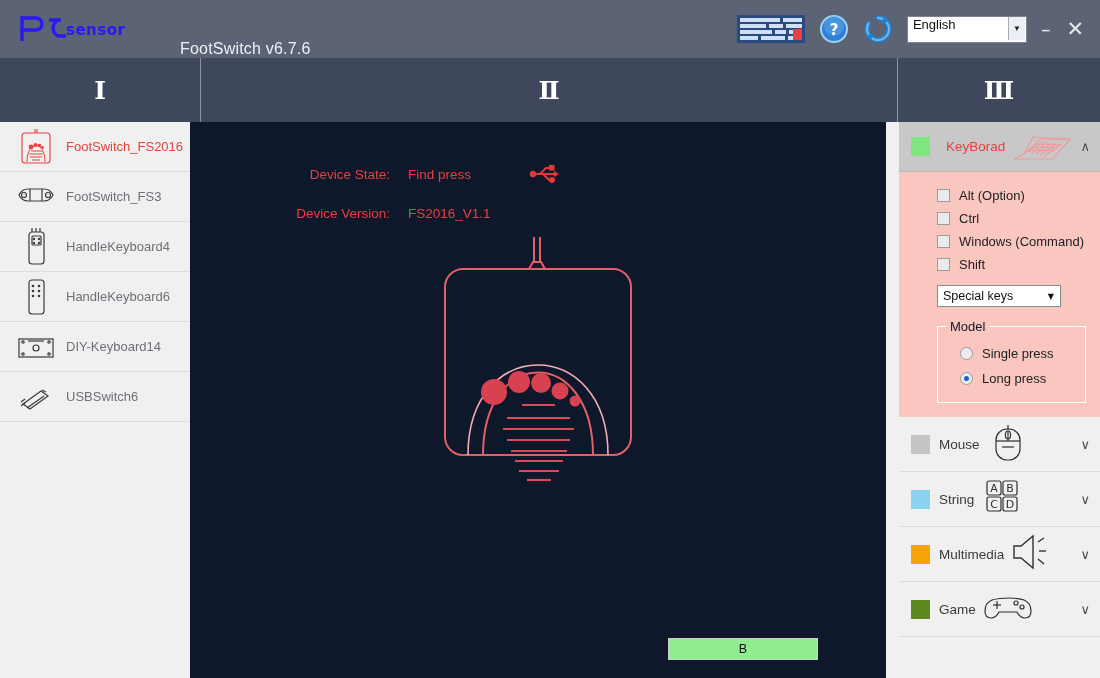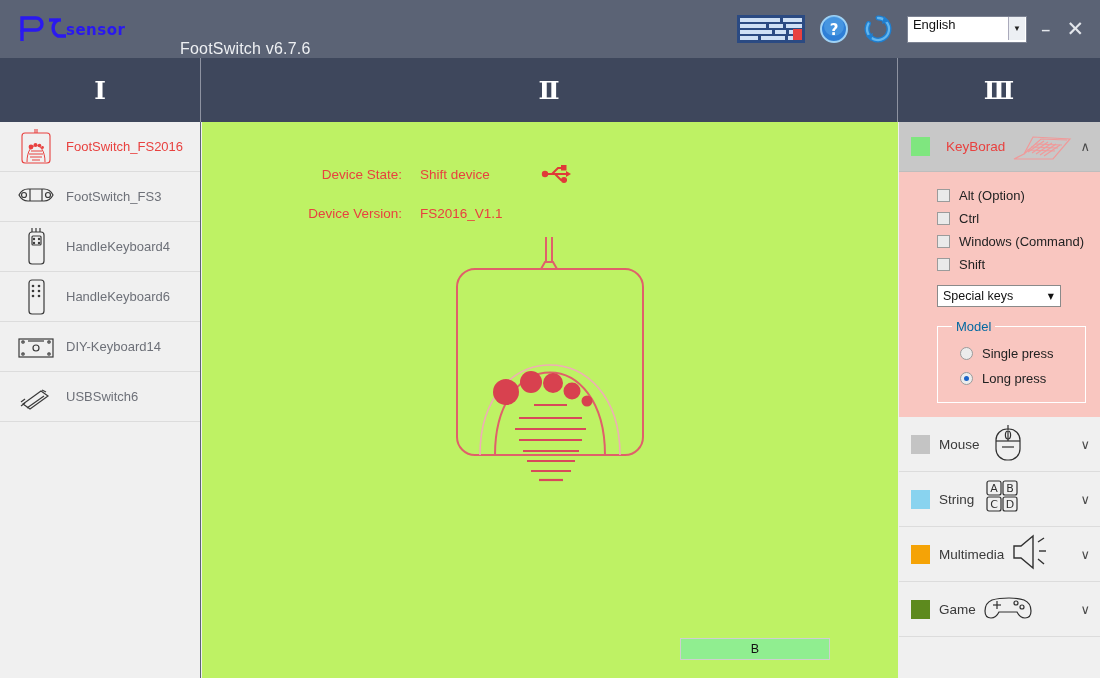--- a/index.html
+++ b/index.html
@@ -62,22 +62,22 @@
   .dev-item {
     height: 50px; display: flex; align-items: center;
     border-bottom: 1px solid #dcdcdc; padding-left: 16px; cursor: pointer;
   }
   .dev-icon { width: 40px; height: 38px; flex: none; display: block; }
   .dev-label { margin-left: 10px; font-size: 13px; color: #6d7078; }
   .dev-item.active .dev-label { color: #e8413f; }
 
   
   .center {
-    position: absolute; left: 202px; top: 122px; width: 696px; height: 556px;
-    background: #bef264;
+    position: absolute; left: 190px; top: 122px; width: 696px; height: 556px;
+    background: #0f172a;
   }
   .state-rows { padding-top: 40px; }
   .state-row { display: flex; align-items: center; font-size: 13.5px; color: #e8413f; }
   .state-row .k { width: 200px; text-align: right; }
   .state-row .v { margin-left: 18px; width: 120px; }
   .usb-ic { width: 34px; height: 24px; display: block; }
   .r2 { margin-top: 20px; }
   .pedal-wrap { display: flex; justify-content: center; margin-top: 14px; }
   .key-field {
     position: absolute; left: 478px; top: 516px; width: 150px; height: 22px;
@@ -111,21 +111,21 @@
   .sel-special {
     margin: 9px 0 0 22px; width: 124px; height: 22px; background: #fff;
     border: 1px solid #8a8a8a; display: flex; align-items: center;
     font-size: 12.5px; color: #111; padding-left: 5px; cursor: pointer;
   }
   .sel-special .ar { margin-left: auto; margin-right: 6px; font-size: 8px;
                      font-family: "DejaVu Sans", sans-serif; }
   fieldset.model {
     margin: 12px 14px 0 22px; border: 1px solid #ffffff; padding: 6px 0 12px 0;
   }
-  fieldset.model legend { font-size: 13px; color: #0369a1; padding: 0 4px; margin-left: 14px; }
+  fieldset.model legend { font-size: 13px; color: #0f172a; padding: 0 4px; margin-left: 8px; }
   .rad-row { display: flex; align-items: center; padding: 6px 0 4px 22px; cursor: pointer; }
   .rad {
     width: 13px; height: 13px; border-radius: 50%; background: #ececec;
     border: 1px solid #9b9b9b; flex: none; position: relative;
   }
   .rad.on::after {
     content: ""; position: absolute; left: 3px; top: 3px;
     width: 5px; height: 5px; border-radius: 50%; background: #1d64c8;
   }
   .rad-lbl { margin-left: 9px; font-size: 13px; color: #222; }
@@ -297,21 +297,21 @@
      </g>
         </svg>
         <span class="dev-label">USBSwitch6</span>
       </div>
     </div>
 
   <div class="center">
     <div class="state-rows">
       <div class="state-row">
         <span class="k">Device State:</span>
-        <span class="v">Shift device</span>
+        <span class="v">Find press</span>
         <svg class="usb-ic" viewBox="0 0 34 24">
           <g stroke="#e03a38" stroke-width="2" fill="none" stroke-linecap="round">
             <path d="M6 12 h22"></path>
             <path d="M12 12 l6 -6 h5"></path>
             <path d="M15 12 l6 6 h5"></path>
           </g>
           <circle cx="5" cy="12" r="3.2" fill="#e03a38"></circle>
           <rect x="21" y="3" width="5.5" height="5.5" fill="#e03a38"></rect>
           <circle cx="24" cy="18" r="3" fill="#e03a38"></circle>
           <path d="M26 9 l5 3 l-5 3 z" fill="#e03a38"></path>

